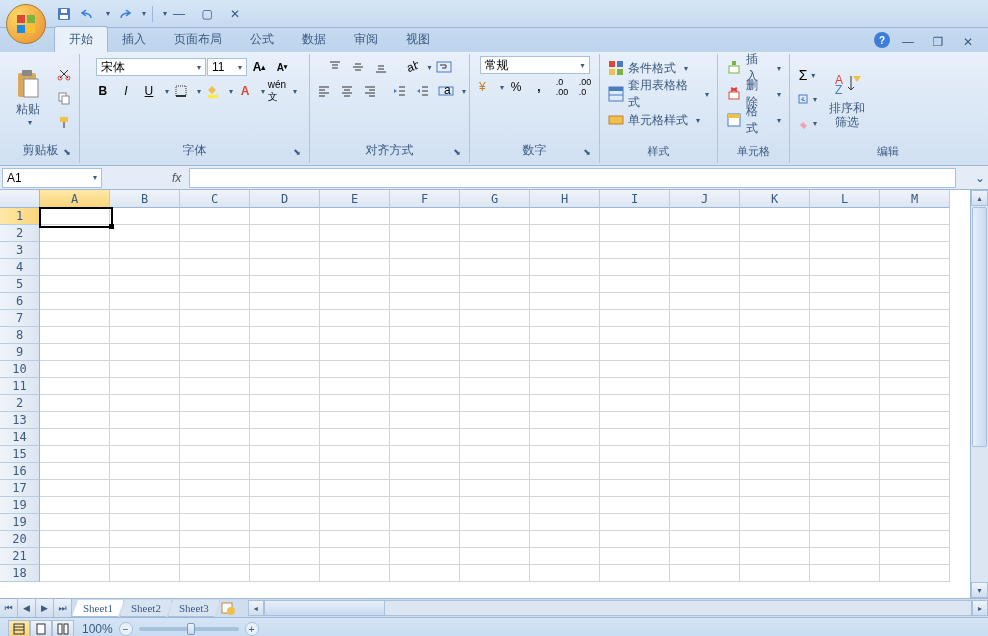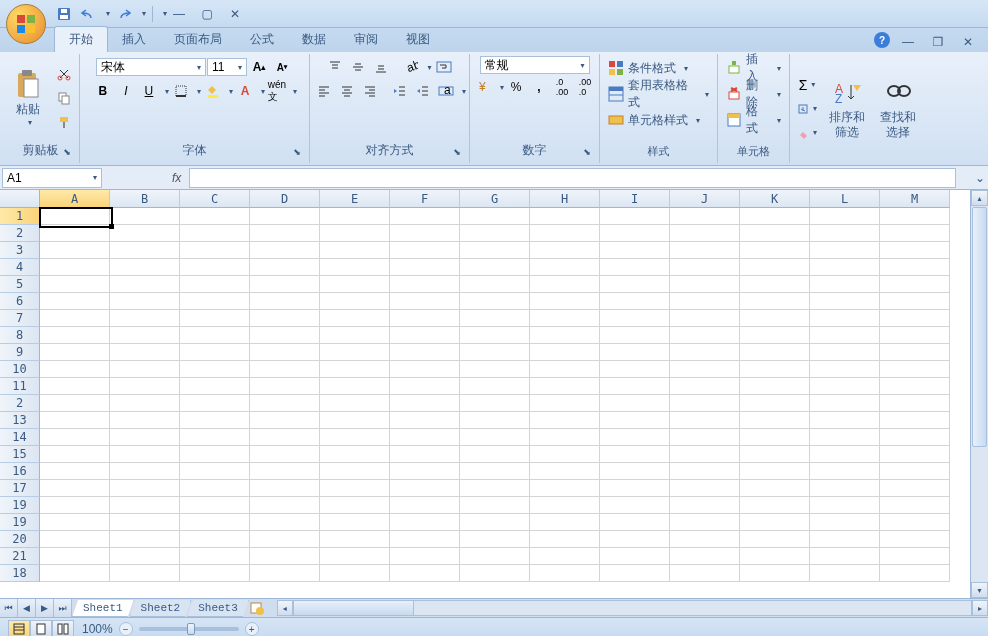--- a/index.html
+++ b/index.html
@@ -72,21 +72,21 @@
 .active-cell-handle { position: absolute; width: 5px; height: 5px; background: #000; right: -3px; bottom: -3px; }
 .vscroll { position: absolute; right: 0; top: 0; bottom: 0; width: 18px; background: #dce6f2; border-left: 1px solid #9db8d6; }
 .vscroll-btn { height: 16px; background: linear-gradient(#f0f4fa, #d0ddee); border: 1px solid #a8c0dc; display: flex; align-items: center; justify-content: center; font-size: 8px; color: #3b5a82; cursor: pointer; }
 .vscroll-thumb { height: 240px; margin: 1px; background: linear-gradient(90deg, #e8f0fa, #c8daf0); border: 1px solid #a8c0dc; border-radius: 2px; }
 
 
 .bottom-bar { height: 20px; background: #d0ddee; display: flex; border-top: 1px solid #9db8d6; border-bottom: 1px solid #9db8d6; }
 .sheet-nav { display: flex; }
 .sheet-nav-btn { width: 18px; border-right: 1px solid #a8c0dc; display: flex; align-items: center; justify-content: center; font-size: 9px; color: #3b5a82; cursor: pointer; background: linear-gradient(#e8f0fa, #d0ddee); }
 .sheet-tabs { display: flex; align-items: flex-end; }
-.sheet-tab { padding: 2px 10px; background: #d8e4f2; border: 1px solid #a8c0dc; border-top: none; font-family: Liberation Mono, monospace; color: #3b5a82; cursor: pointer; clip-path: polygon(6px 0, 100% 0, calc(100% - 6px) 100%, 0 100%); margin-right: -4px; font-size: 11px; }
+.sheet-tab { padding: 2px 10px; background: #d8e4f2; border: 1px solid #a8c0dc; border-top: none; font-family: Liberation Serif, serif; color: #3b5a82; cursor: pointer; clip-path: polygon(6px 0, 100% 0, calc(100% - 6px) 100%, 0 100%); margin-right: -4px; font-size: 11px; }
 .sheet-tab.active { background: #fff; font-weight: normal; }
 .new-sheet-btn { width: 24px; display: flex; align-items: center; justify-content: center; cursor: pointer; color: #c0853a; }
 .hscroll { flex: 1; display: flex; align-items: center; margin-left: 8px; }
 .hscroll-track { flex: 1; height: 16px; background: #dce6f2; border: 1px solid #a8c0dc; position: relative; }
 .hscroll-thumb { position: absolute; left: 0; width: 120px; height: 100%; background: linear-gradient(#e8f0fa, #c8daf0); border-right: 1px solid #a8c0dc; }
 .hscroll-btn { width: 16px; height: 16px; background: linear-gradient(#f0f4fa, #d0ddee); border: 1px solid #a8c0dc; display: flex; align-items: center; justify-content: center; font-size: 8px; color: #3b5a82; cursor: pointer; }
 
 
 .status-bar { height: 22px; background: linear-gradient(#d6e5f5, #c5daf0); display: flex; align-items: center; padding: 0 8px; color: #3b5a82; }
 .status-left { flex: 1; }
@@ -457,32 +457,22 @@
             <svg width="28" height="24">
               <text x="2" y="12" font-size="12" fill="#d9483b">A</text>
               <text x="2" y="22" font-size="12" fill="#4a7abf">Z</text>
               <path d="M18 4 L18 18 M15 15 L18 18 L21 15" stroke="#333" fill="none"></path>
               <path d="M20 4 L28 4 L24 10 Z" fill="#f0c04a"></path>
             </svg>
           </div>
         <div class="big-btn-label" style="white-space:pre">排序和
 筛选</div>
       </div>
-      <div class="big-btn">
-        <div class="big-btn-icon">
-            <svg width="28" height="24">
-              <ellipse cx="10" cy="10" rx="6" ry="5" fill="none" stroke="#333" stroke-width="2"></ellipse>
-              <ellipse cx="20" cy="10" rx="6" ry="5" fill="none" stroke="#333" stroke-width="2"></ellipse>
-              <line x1="14" y1="10" x2="16" y2="10" stroke="#333" stroke-width="2"></line>
-            </svg>
-          </div>
-        <div class="big-btn-label" style="white-space:pre">查找和
-选择</div>
-      </div>
-    </div>
+    </div>
+    <div class="group-label">编辑</div>
   </div>
 </div>
 
 <div class="formula-bar">
   <div class="name-box">
       <span>A1</span>
       <span class="dropdown-arrow">▾</span>
     </div>
   <div style="width:60px"></div>
   <div class="fx-label">fx</div>

